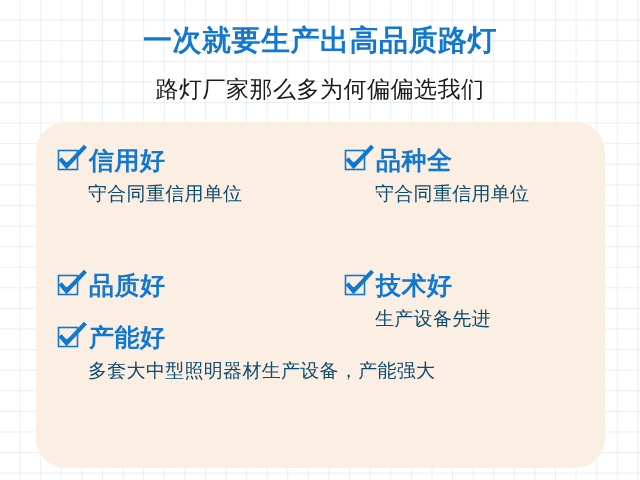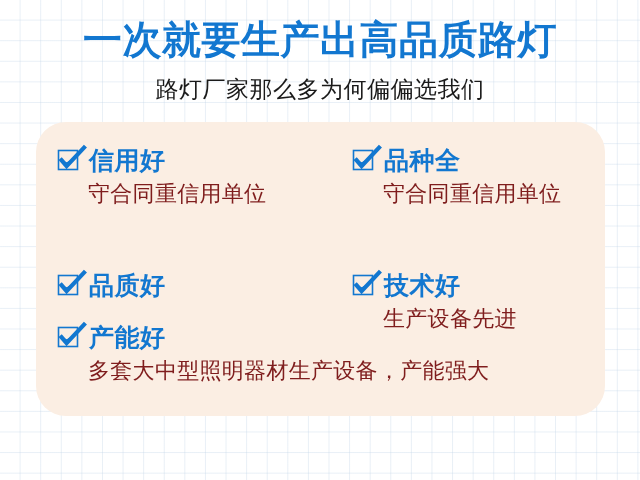--- a/index.html
+++ b/index.html
@@ -28,21 +28,21 @@
     overflow: hidden;
   }
 
   
   .title {
     position: absolute;
     left: 0;
     top: 16px;
     width: 640px;
     text-align: center;
-    font-size: 39px;
+    font-size: 29px;
     line-height: 48px;
     font-weight: 700;
     letter-spacing: 0.5px;
     color: #1277d0;
     white-space: nowrap;
   }
   .subtitle {
     position: absolute;
     left: 0;
     top: 73px;
@@ -55,41 +55,41 @@
     color: #1a1a1a;
     white-space: nowrap;
   }
 
   
   .card {
     position: absolute;
     left: 36px;
     top: 122px;
     width: 569px;
-    height: 294px;
+    height: 346px;
     background: #fbeee3;
     border-radius: 30px;
   }
 
   
   .features {
     position: absolute;
     left: 0;
     top: 0;
     width: 569px;
     height: 303px;
   }
   .feature {
     position: absolute;
   }
   .feature.r0 { top: 23px; }
   .feature.r1 { top: 112px; margin-top: 36px; }
   .feature.r2 { top: 200px; }
   .feature.c0 { left: 22px; }
-  .feature.c1 { left: 317px; }
+  .feature.c1 { left: 309px; }
 
   .feat-head {
     display: flex;
     align-items: center;
     height: 30px;
   }
   .checkbox-icon {
     position: relative;
     width: 22px;
     height: 22px;
@@ -108,24 +108,24 @@
     font-size: 25px;
     line-height: 28px;
     font-weight: 700;
     color: #1277d0;
     letter-spacing: 0.5px;
     white-space: nowrap;
   }
   .feat-desc {
     margin-top: 6px;
     margin-left: 30px;
-    font-size: 22px;
+    font-size: 19px;
     line-height: 26px;
     font-weight: 400;
-    color: #7f1d1d;
+    color: #0c4a6e;
     letter-spacing: 0.3px;
     white-space: nowrap;
   }
 </style>
 </head>
 <body>
 
 <div id="poster">
 
   <div class="title">一次就要生产出高品质路灯</div>

